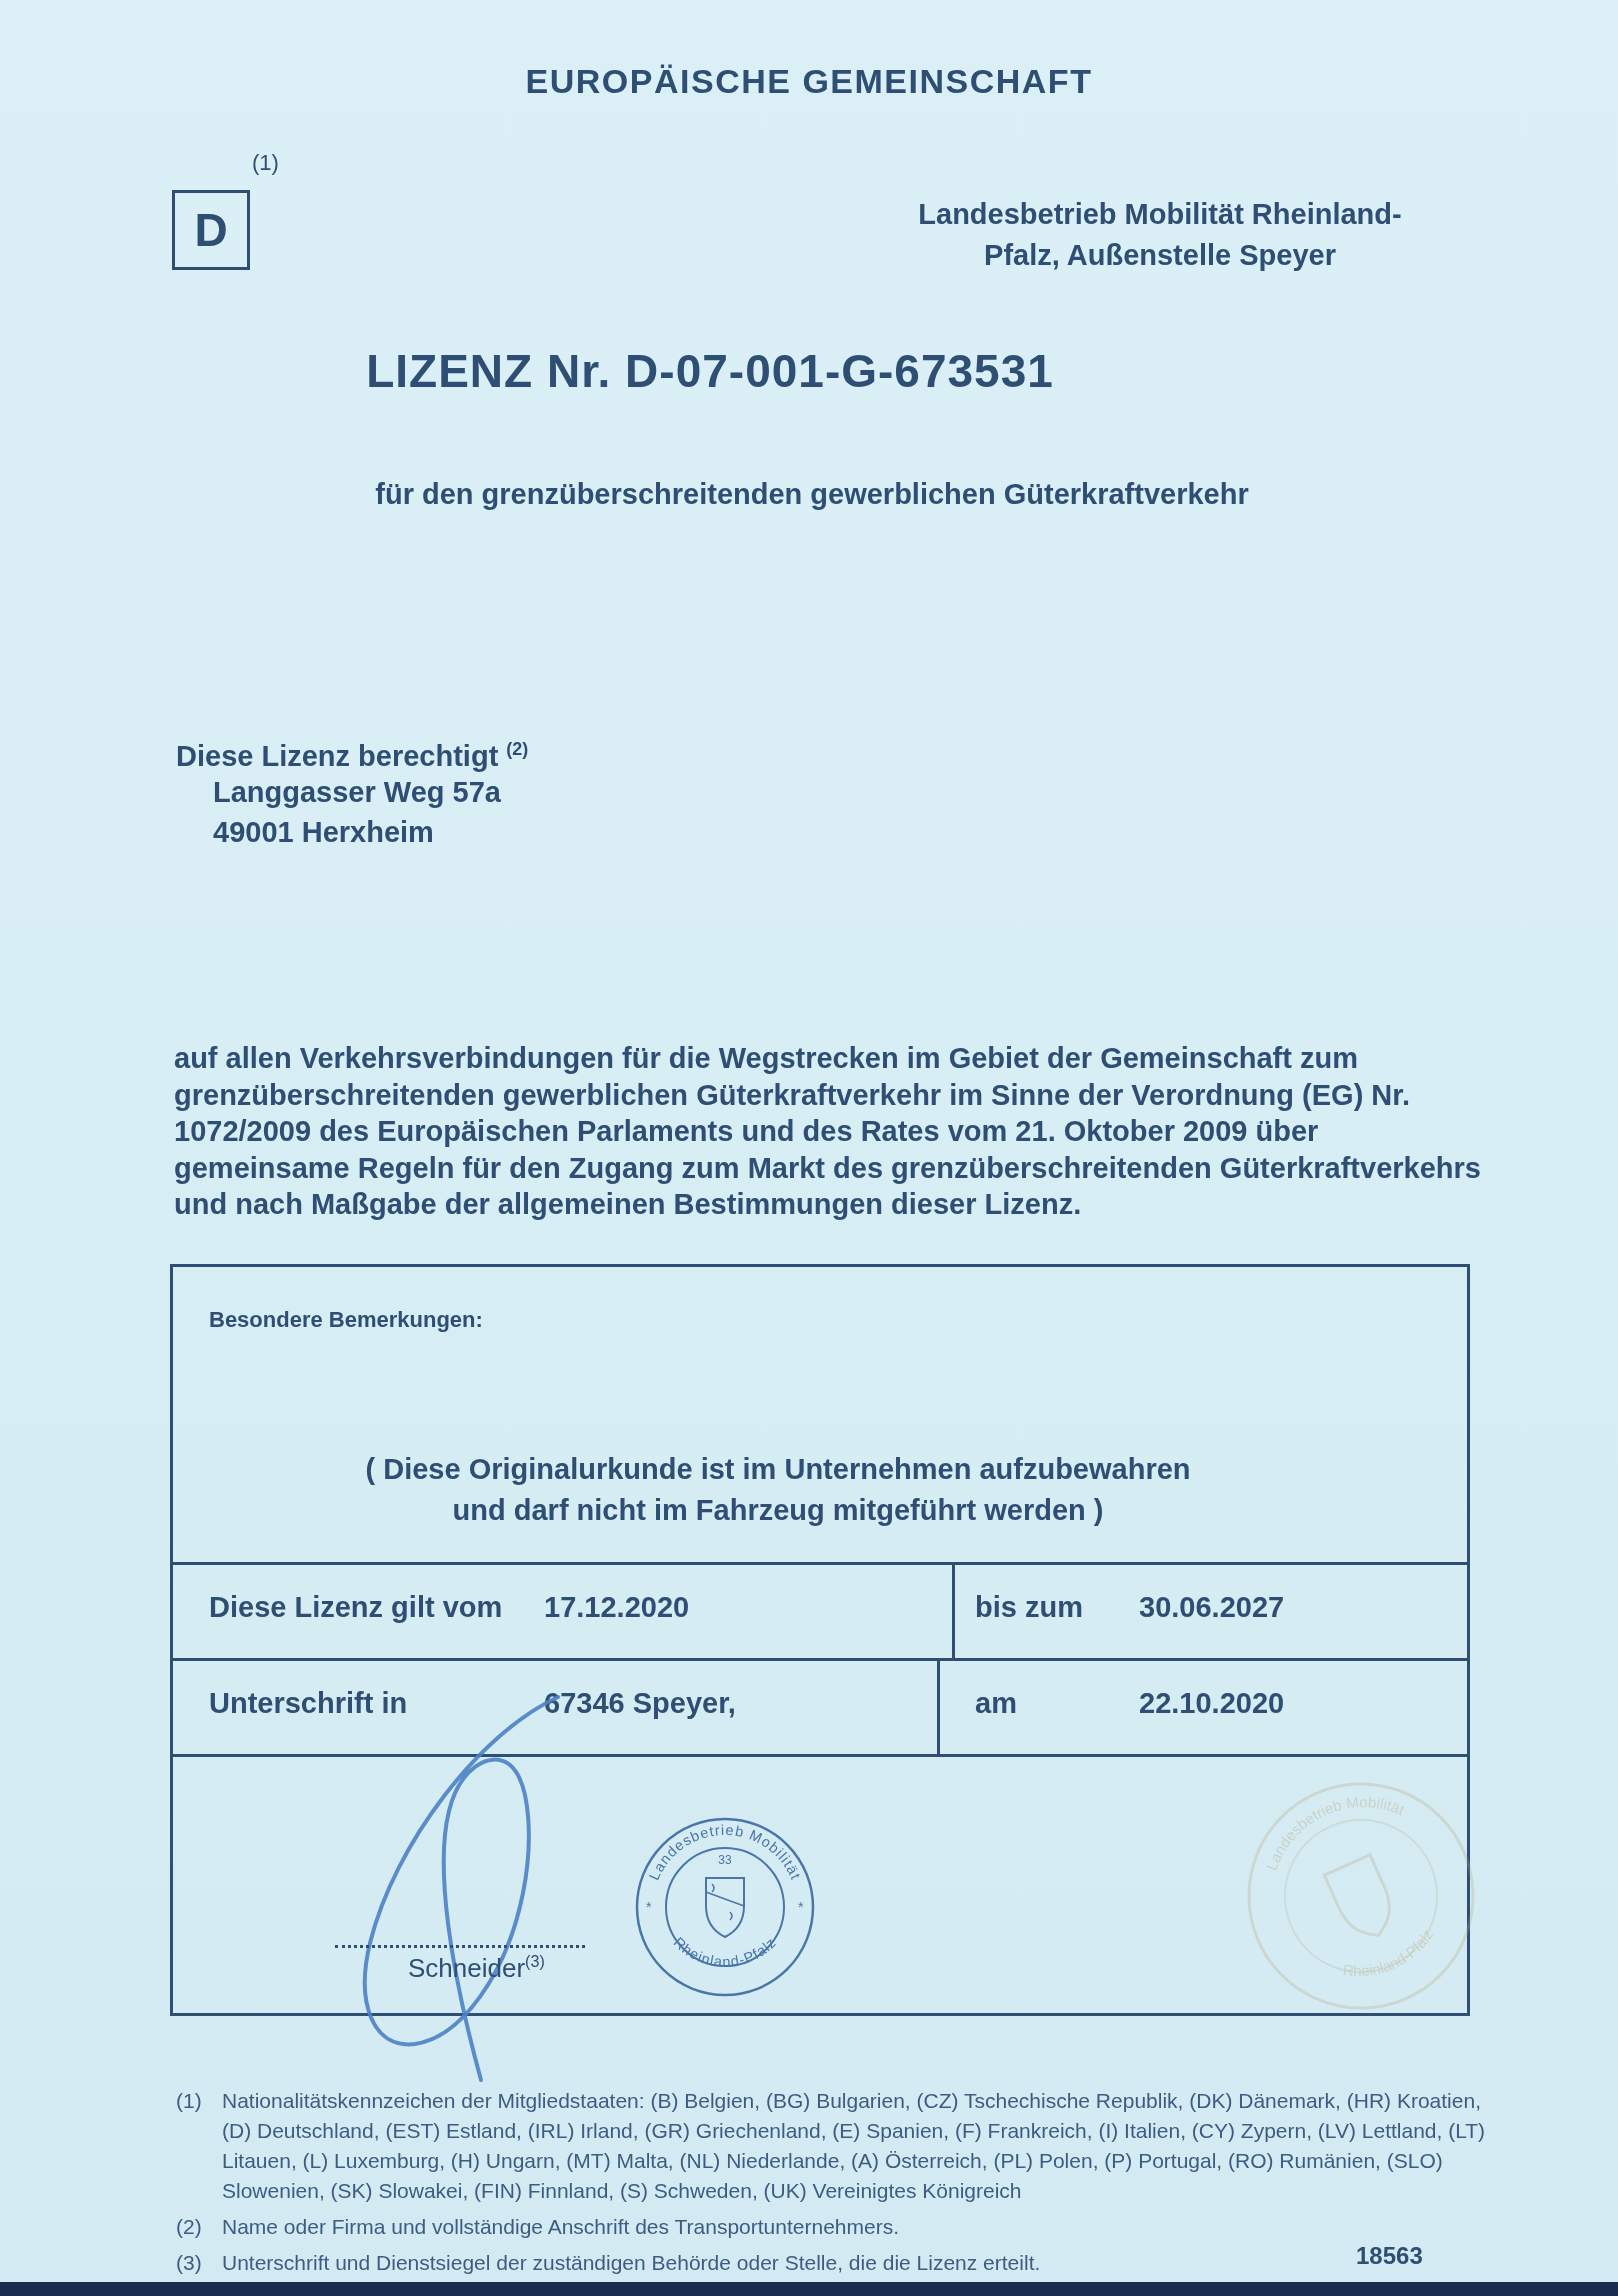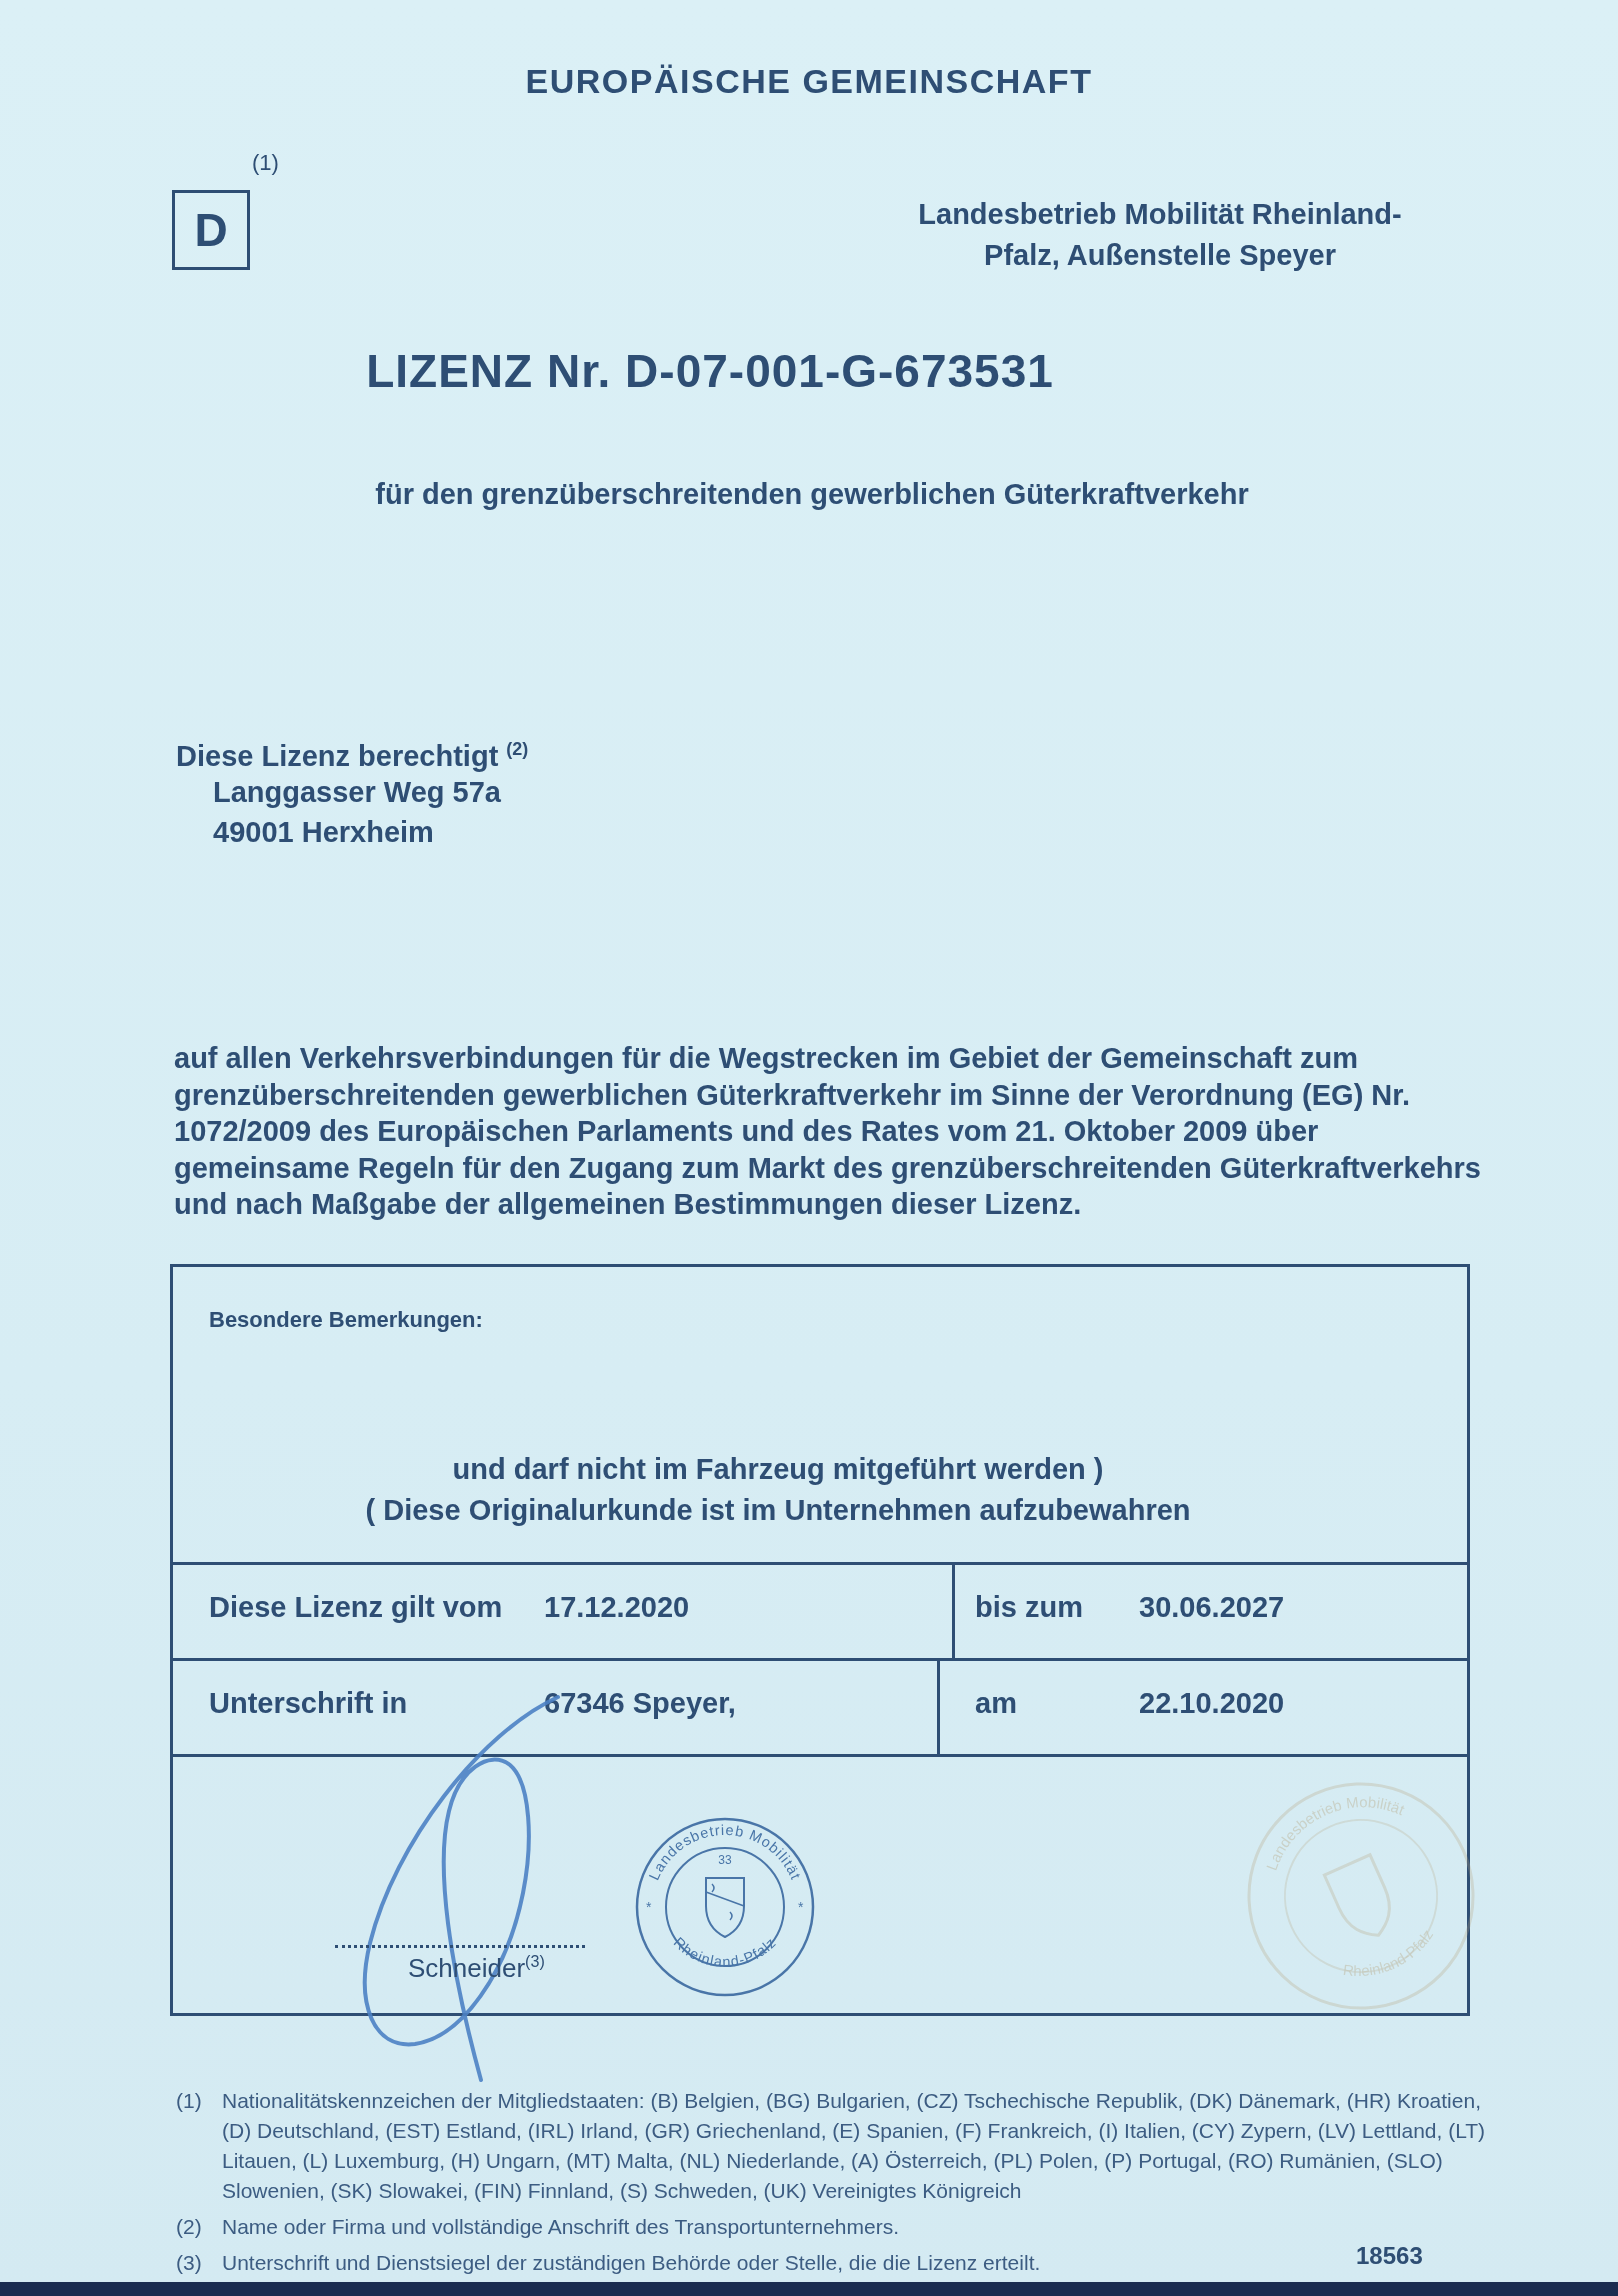--- a/index.html
+++ b/index.html
@@ -95,22 +95,22 @@
   <div class="abs holder">
     <div>Langgasser Weg 57a</div>
     <div>49001 Herxheim</div>
   </div>
 
   <div class="abs paragraph">auf allen Verkehrsverbindungen für die Wegstrecken im Gebiet der Gemeinschaft zum grenzüberschreitenden gewerblichen Güterkraftverkehr im Sinne der Verordnung (EG) Nr. 1072/2009 des Europäischen Parlaments und des Rates vom 21. Oktober 2009 über gemeinsame Regeln für den Zugang zum Markt des grenzüberschreitenden Güterkraftverkehrs und nach Maßgabe der allgemeinen Bestimmungen dieser Lizenz.</div>
 
   <div class="abs box">
     <div class="abs remarks-label">Besondere Bemerkungen:</div>
     <div class="abs remarks-note">
+      <div>( Diese Originalurkunde ist im Unternehmen aufzubewahren</div>
       <div>und darf nicht im Fahrzeug mitgeführt werden )</div>
-      <div>( Diese Originalurkunde ist im Unternehmen aufzubewahren</div>
     </div>
 
     <div class="abs hline hline1"></div>
     <div class="abs hline hline2"></div>
     <div class="abs hline hline3"></div>
     <div class="abs vline vline1"></div>
     <div class="abs vline vline2"></div>
 
     <div class="abs cell valid-from-label">Diese Lizenz gilt vom</div>
     <div class="abs cell valid-from-value">17.12.2020</div>

